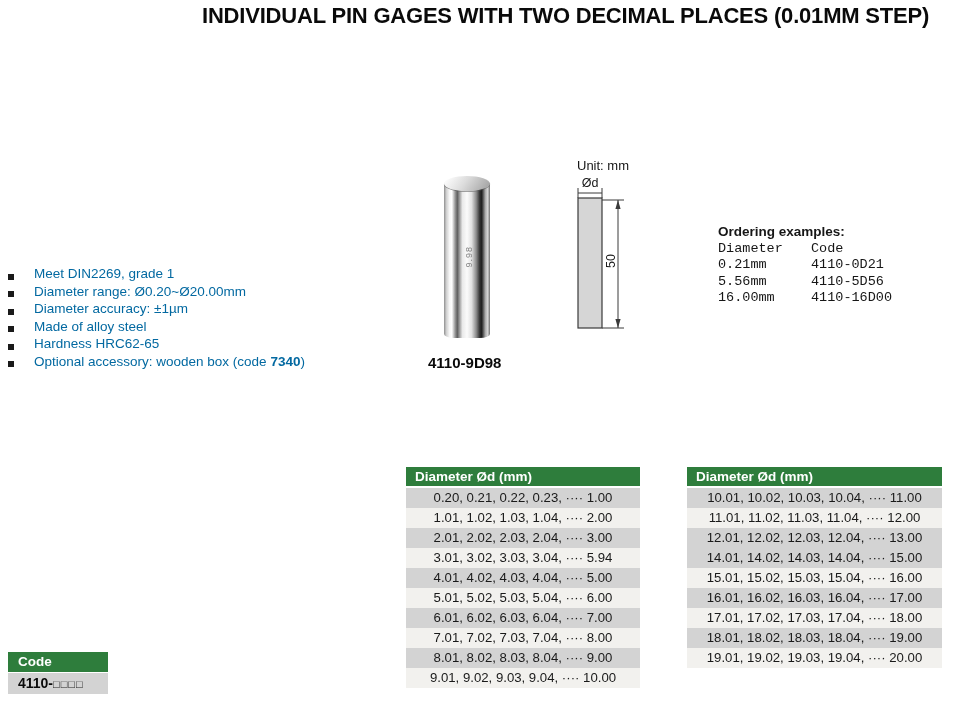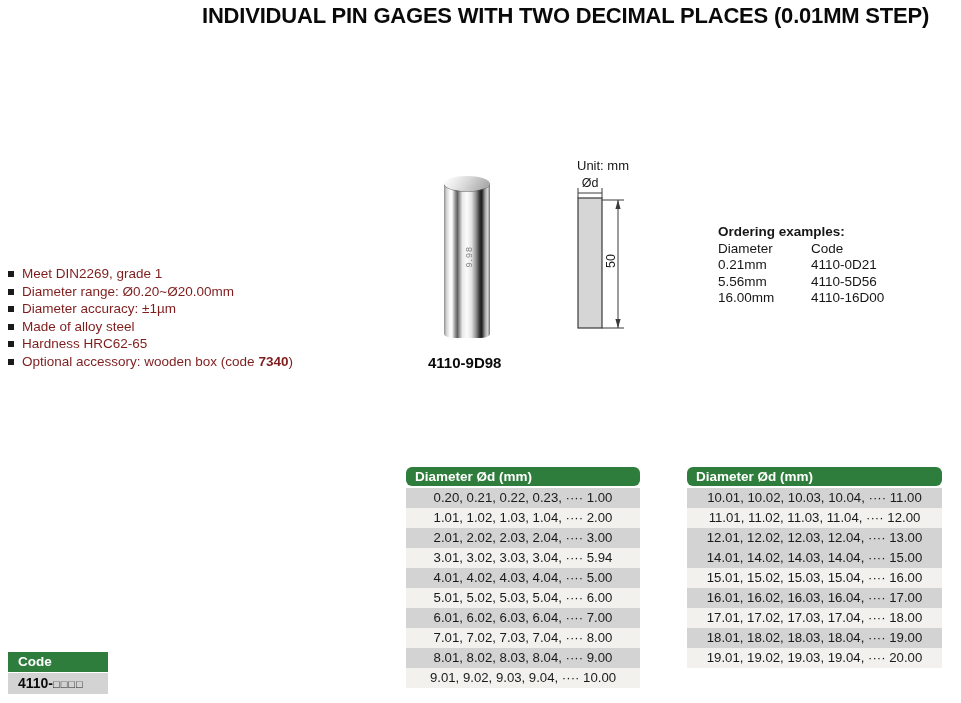--- a/index.html
+++ b/index.html
@@ -9,22 +9,22 @@
   }
   
   .page-title{
     position:absolute;left:202px;top:3px;width:748px;
     font-size:22px;font-weight:bold;letter-spacing:-0.2px;color:#0a0a0a;
     white-space:nowrap;
   }
   
   .specs{position:absolute;left:8px;top:265px;width:380px;}
   .spec-item{
-    display:flex;align-items:flex-start;
-    font-size:13.5px;line-height:17.5px;color:#7f1d1d;
+    display:flex;align-items:center;
+    font-size:13.5px;line-height:17.5px;color:#0369a1;gap:12px;
   }
   .spec-bullet{
     width:6px;height:6px;background:#1a1a1a;flex:0 0 6px;
     margin:6px 8px 0 0;
   }
   .spec-bold{font-weight:bold;}
   
   .pin-photo{position:absolute;left:444px;top:176px;width:46px;height:162px;}
   .pin-body{
     position:absolute;left:0;top:7px;width:46px;height:155px;
@@ -55,29 +55,29 @@
   .drawing svg{position:absolute;left:0;top:0;}
   .unit-label{position:absolute;left:21px;top:6px;font-size:13px;color:#161616;white-space:nowrap;}
   .dia-label{position:absolute;left:22px;top:24px;width:24px;text-align:center;font-size:12.5px;color:#161616;}
   .len-label{
     position:absolute;left:48px;top:116px;font-size:12.5px;color:#161616;
     transform:rotate(-90deg);transform-origin:0 0;
   }
   
   .ordering{position:absolute;left:718px;top:224px;width:220px;font-size:13.5px;line-height:16.5px;color:#161616;}
   .ordering-heading{font-weight:bold;}
-  .ordering-row{display:flex;}
+  .ordering-row{display:flex;font-family:Liberation Mono, monospace;}
   .ordering-col1{width:93px;flex:0 0 93px;}
   
   .dia-table{position:absolute;top:467px;}
   .dia-table-left{left:406px;width:234px;}
   .dia-table-right{left:687px;width:255px;}
   .table-header{
     height:19px;line-height:19px;background:#2e7d3c;color:#ffffff;
-    font-weight:bold;font-size:13.5px;padding-left:9px;margin-bottom:2px;border-radius:6px;
+    font-weight:bold;font-size:13.5px;padding-left:9px;margin-bottom:2px;
   }
   .table-row{
     height:20px;line-height:20px;margin-bottom:0;
     font-size:13.2px;color:#1a1a1a;text-align:center;white-space:nowrap;
   }
   .row-gray{background:#d3d3d3;}
   .row-light{background:#f2f1ee;}
   
   .code-panel{position:absolute;left:8px;top:652px;width:100px;}
   .code-header{

